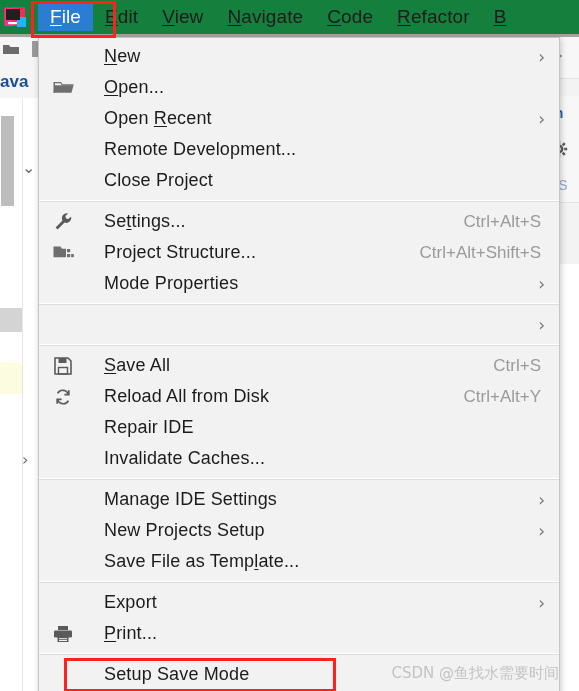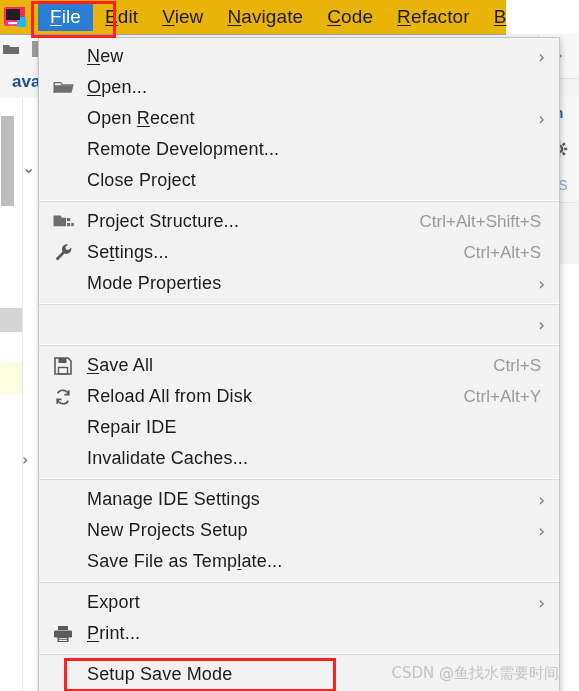--- a/index.html
+++ b/index.html
@@ -18,23 +18,23 @@
 
   
   #ide-shell {
     position: absolute;
     inset: 0;
     background: #ffffff;
   }
   .menubar {
     position: absolute;
     left: 0; top: 0;
-    width: 506px; height: 34px;
-    background: #eab308;
-    border-bottom: 1px solid #a3a3a3;
+    width: 579px; height: 34px;
+    background: #15803d;
+    border-bottom: 3px solid #a3a3a3;
   }
   .app-logo {
     position: absolute;
     left: 3px; top: 5px;
     width: 24px; height: 24px;
   }
   .menubar-items {
     position: absolute;
     left: 38px; top: 0;
     height: 34px;
@@ -79,21 +79,20 @@
     left: 0; top: 68px;
     width: 579px; height: 30px;
     background: #f5f5f5;
     border-bottom: 1px solid #e3e3e3;
   }
   .tab-label {
     position: absolute;
     left: 0px; top: 72px;
     font-size: 17px; font-weight: bold;
     color: #1a4f9c;
-    margin-left: 12px;
   }
 
   .left-gutter {
     position: absolute;
     left: 0; top: 98px;
     width: 22px; height: 593px;
     background: #ffffff;
     border-right: 1px solid #e6e6e6;
   }
   .scroll-thumb {
@@ -160,21 +159,21 @@
     padding: 3px 0 4px 0;
     box-sizing: border-box;
   }
   .mi {
     position: relative;
     height: 31px;
     display: flex;
     align-items: center;
     font-size: 18px;
     color: #1c1c1c;
-    padding-left: 0;
+    padding-left: 17px;
     white-space: nowrap;
   }
   .mi .ico {
     position: absolute;
     left: 12px;
     width: 24px;
     text-align: center;
     color: #555;
     display: flex;
     align-items: center;
@@ -325,38 +324,38 @@
   </div>
   <div class="mi">
     <span class="ico"></span>
     <span class="lbl">Close Project</span>
   </div>
 
   <div class="sep"></div>
 
   <div class="mi">
     <span class="ico">
+      <svg width="19" height="19" viewBox="0 0 19 19">
+          <path d="M12.6 1.2a5 5 0 0 0-4.1 7.4L1.6 15.5l2 2 6.9-6.9a5 5 0 0 0 6.6-6.2l-2.7 2.7-2.4-.6-.6-2.4 2.7-2.7a5 5 0 0 0-1.5-.2z" fill="#5a5a5a"></path>
+        </svg>
+    </span>
+    <span class="lbl">Se<u>t</u>tings...</span>
+    <span class="accel">Ctrl+Alt+S</span>
+  </div>
+  <div class="mi">
+    <span class="ico">
       <svg width="21" height="16" viewBox="0 0 21 16">
           <path d="M0.5 1.5h7l1.6 2.2H13v8.5H0.5z" fill="#6e6e6e"></path>
           <rect x="14" y="4" width="3.2" height="3.2" fill="#6e6e6e"></rect>
           <rect x="14" y="9" width="3.2" height="3.2" fill="#6e6e6e"></rect>
           <rect x="18.2" y="9" width="2.6" height="3.2" fill="#6e6e6e"></rect>
         </svg>
     </span>
     <span class="lbl">Project Structure...</span>
     <span class="accel">Ctrl+Alt+Shift+S</span>
-  </div>
-  <div class="mi">
-    <span class="ico">
-      <svg width="19" height="19" viewBox="0 0 19 19">
-          <path d="M12.6 1.2a5 5 0 0 0-4.1 7.4L1.6 15.5l2 2 6.9-6.9a5 5 0 0 0 6.6-6.2l-2.7 2.7-2.4-.6-.6-2.4 2.7-2.7a5 5 0 0 0-1.5-.2z" fill="#5a5a5a"></path>
-        </svg>
-    </span>
-    <span class="lbl">Se<u>t</u>tings...</span>
-    <span class="accel">Ctrl+Alt+S</span>
   </div>
   <div class="mi">
     <span class="ico"></span>
     <span class="lbl">Mode Properties</span>
     <span class="arrow">›</span>
   </div>
 
   <div class="sep"></div>
 
   <div class="mi">

